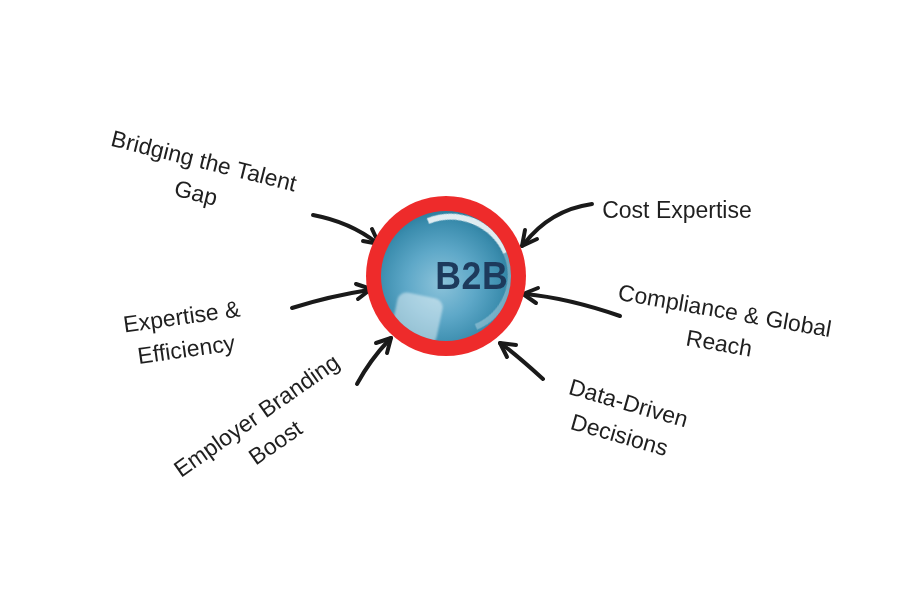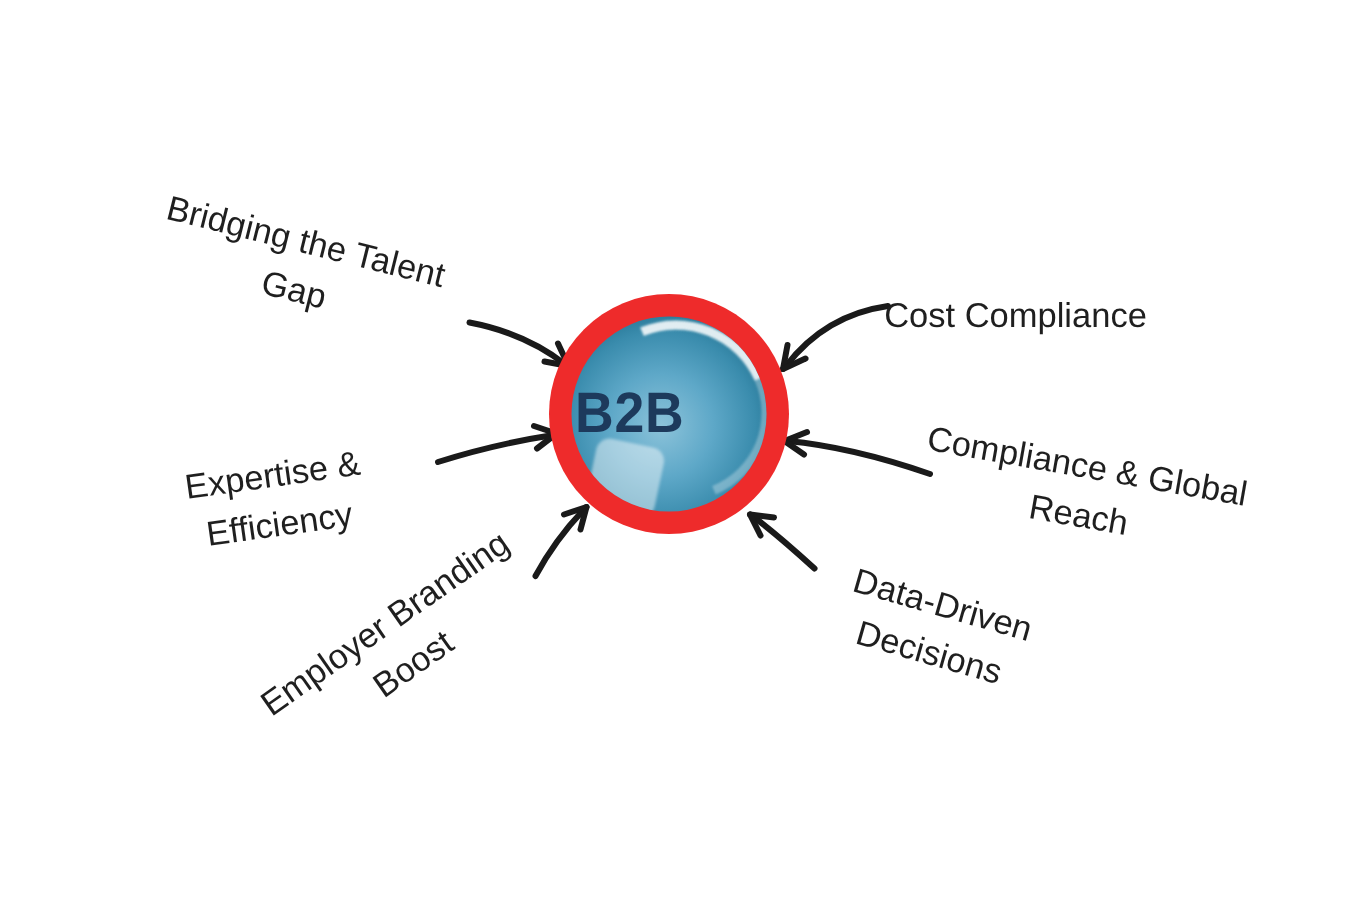--- a/index.html
+++ b/index.html
@@ -40,21 +40,21 @@
     border-radius: 50%;
     background: #ee2b2b;
   }
   .sphere {
     position: absolute;
     left: 15px; top: 15px;
     width: 130px; height: 130px;
     border-radius: 50%;
     background: radial-gradient(circle at 46% 56%,
       #8cc3da 0%, #5ea8c8 34%, #3a8cad 62%, #1f6f8e 82%, #135c77 100%);
-    display: flex; align-items: center; justify-content: flex-start;
+    display: flex; align-items: center; justify-content: flex-end;
     overflow: hidden;
   }
   .gloss-top {
     position: absolute;
     left: 9px; top: 3px;
     width: 112px; height: 108px;
     border-radius: 50%;
     border: 6px solid transparent;
     border-top-color: rgba(255,255,255,0.85);
     border-right-color: rgba(255,255,255,0.30);
@@ -132,21 +132,21 @@
       <path d="M522,246 L537,239"></path>
     </g>
   </svg>
 
   <div class="label label-bridging">
     <span>Bridging the Talent</span>
     <span>Gap</span>
   </div>
 
   <div class="label label-cost">
-    <span>Cost Compliance</span>
+    <span>Cost Expertise</span>
   </div>
 
   <div class="label label-expertise">
     <span>Expertise &amp;</span>
     <span>Efficiency</span>
   </div>
 
   <div class="label label-compliance">
     <span>Compliance &amp; Global</span>
     <span>Reach</span>

